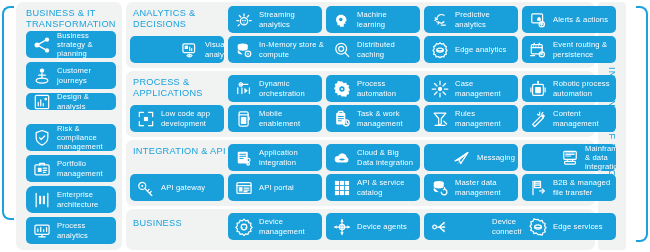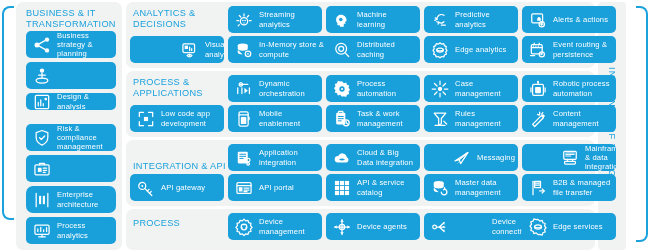--- a/index.html
+++ b/index.html
@@ -49,21 +49,21 @@
   
   #panel-analytics{left:126px;top:2px;width:469px;height:66px;}
   #title-analytics{left:133px;top:8px;width:90px;}
 
   
   #panel-process{left:126px;top:71px;width:469px;height:66px;}
   #title-process{left:133px;top:77px;width:95px;}
 
   
   #panel-integration{left:126px;top:140px;width:469px;height:66px;}
-  #title-integration{left:133px;top:146px;width:95px;margin-top:15px;}
+  #title-integration{left:133px;top:146px;width:95px;}
 
   
   #panel-devices{left:126px;top:209px;width:469px;height:41px;}
   #title-devices{left:133px;top:218px;width:90px;}
 
   
   .iot-bar{
     position:absolute;left:598px;top:2px;width:28px;height:248px;
     background:#f1f2f2;border-radius:4px;
   }
@@ -115,21 +115,21 @@
   <div class="panel" id="panel-analytics"></div>
   <div class="panel-title" id="title-analytics">ANALYTICS &amp; DECISIONS</div>
 
   <div class="panel" id="panel-process"></div>
   <div class="panel-title" id="title-process">PROCESS &amp; APPLICATIONS</div>
 
   <div class="panel" id="panel-integration"></div>
   <div class="panel-title" id="title-integration">INTEGRATION &amp; API</div>
 
   <div class="panel" id="panel-devices"></div>
-  <div class="panel-title" id="title-devices">PROCESS</div>
+  <div class="panel-title" id="title-devices">BUSINESS</div>
 
   <div class="iot-bar"></div>
   <div class="iot-text">
     <span>INTERNET OF THINGS</span>
   </div>
 
   <div id="tile-layer">
       <div class="tile" style="left: 26px; top: 31px; width: 90px; height: 27px;">
         <span class="ico">
           <svg width="20" height="20" viewBox="0 0 24 24">
@@ -143,20 +143,21 @@
       </div>
       <div class="tile" style="left: 26px; top: 62px; width: 90px; height: 27px;">
         <span class="ico">
           <svg width="20" height="20" viewBox="0 0 24 24">
             <circle cx="12" cy="5.5" r="2.6" fill="#fff"></circle>
             <path d="M12 8.5v6" stroke="#fff" fill="none" stroke-width="1.5" stroke-linecap="round" stroke-linejoin="round"></path>
             <path d="M8 11h8" stroke="#fff" fill="none" stroke-width="1.5" stroke-linecap="round" stroke-linejoin="round"></path>
             <ellipse cx="12" cy="17.5" rx="7" ry="3" stroke="#fff" fill="none" stroke-width="1.5" stroke-linecap="round" stroke-linejoin="round"></ellipse>
           </svg>
         </span>
+        <span class="lbl">Customer journeys</span>
       </div>
       <div class="tile" style="left: 26px; top: 93px; width: 90px; height: 17px;">
         <span class="ico">
           <svg width="20" height="20" viewBox="0 0 24 24">
             <rect x="4" y="4" width="16" height="16" rx="1.5" stroke="#fff" fill="none" stroke-width="1.5" stroke-linecap="round" stroke-linejoin="round"></rect>
             <path d="M7.5 16.5v-4M10.5 16.5v-7M13.5 16.5v-2.5" stroke="#fff" fill="none" stroke-width="1.5" stroke-linecap="round" stroke-linejoin="round"></path>
             <circle cx="16.5" cy="8.5" r="1.6" fill="#fff"></circle>
           </svg>
         </span>
         <span class="lbl">Design &amp; analysis</span>
@@ -172,20 +173,21 @@
       </div>
       <div class="tile" style="left: 26px; top: 155px; width: 90px; height: 27px;">
         <span class="ico">
           <svg width="20" height="20" viewBox="0 0 24 24">
             <rect x="3.5" y="7" width="17" height="12" rx="1.5" stroke="#fff" fill="none" stroke-width="1.5" stroke-linecap="round" stroke-linejoin="round"></rect>
             <path d="M9 7V5.2h6V7" stroke="#fff" fill="none" stroke-width="1.5" stroke-linecap="round" stroke-linejoin="round"></path>
             <rect x="7" y="10.5" width="4.5" height="5" fill="#fff"></rect>
             <path d="M13.5 11h4M13.5 13.5h4M13.5 16h2.5" stroke="#fff" fill="none" stroke-width="1.5" stroke-linecap="round" stroke-linejoin="round"></path>
           </svg>
         </span>
+        <span class="lbl">Portfolio management</span>
       </div>
       <div class="tile" style="left: 26px; top: 186px; width: 90px; height: 27px; border-radius: 7px;">
         <span class="ico">
           <svg width="20" height="20" viewBox="0 0 24 24">
             <path d="M5 4v16M19 4v16" stroke="#fff" fill="none" stroke-width="1.5" stroke-linecap="round" stroke-linejoin="round"></path>
             <rect x="8.5" y="7" width="2.5" height="10" fill="#fff"></rect>
             <rect x="13" y="7" width="2.5" height="10" fill="#fff"></rect>
           </svg>
         </span>
         <span class="lbl">Enterprise architecture</span>

